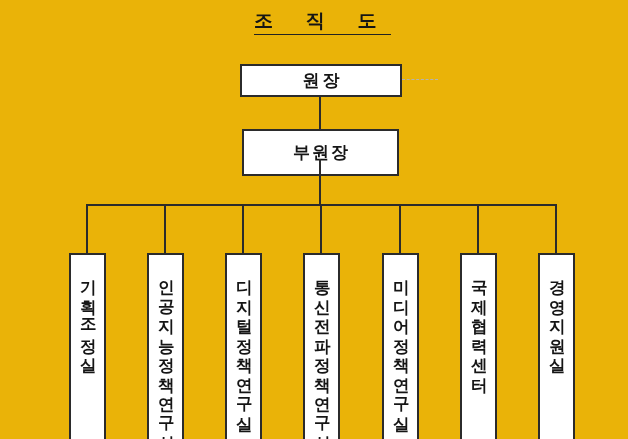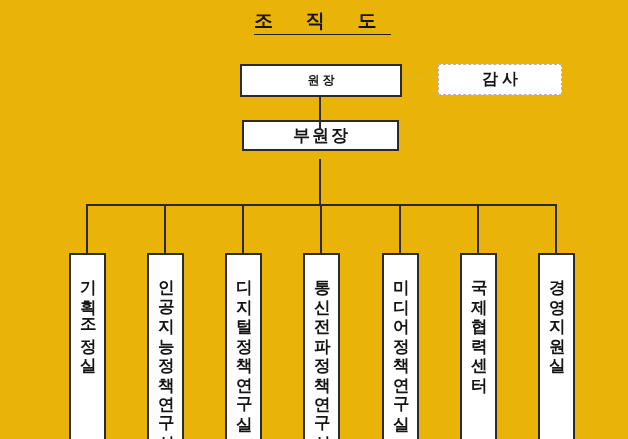--- a/index.html
+++ b/index.html
@@ -33,29 +33,29 @@
     box-sizing: border-box;
     display: flex;
     align-items: center;
     justify-content: center;
     background: #ffffff;
     font-weight: 700;
   }
   .box.director {
     left: 240px; top: 64px; width: 162px; height: 33px;
     border: 2px solid #2b2b2b;
-    font-size: 12px; letter-spacing: 3px; text-indent: 3px;
+    font-size: 17px; letter-spacing: 3px; text-indent: 3px;
   }
   .box.auditor {
     left: 438px; top: 64px; width: 124px; height: 31px;
     border: 1px dashed #b3b3b3;
     font-size: 16px; letter-spacing: 4px; text-indent: 4px;
   }
   .box.vice {
-    left: 242px; top: 120px; width: 157px; height: 31px;
+    left: 242px; top: 129px; width: 157px; height: 47px;
     border: 2px solid #2b2b2b;
     font-size: 17px; letter-spacing: 2px; text-indent: 2px;
   }
 
   
   .line { position: absolute; background: #2b2b2b; }
   .l-dash {
     position: absolute;
     left: 402px; top: 79px; width: 36px; height: 0;
     border-top: 1.5px dashed #b3b3b3;
@@ -104,21 +104,20 @@
   .dept.p6 { left: 538px; }
 </style>
 </head>
 <body>
 
 <div class="stage">
 
   <div class="title">조 직 도</div>
 
   <div class="box director">원장</div>
-  <div class="box auditor">감사</div>
   <div class="box vice">부원장</div>
 
   <div class="l-dash"></div>
   <div class="line l-v1"></div>
   <div class="line l-v2"></div>
   <div class="line l-h"></div>
   <div class="line drop d0"></div>
   <div class="line drop d1"></div>
   <div class="line drop d2"></div>
   <div class="line drop d3"></div>

